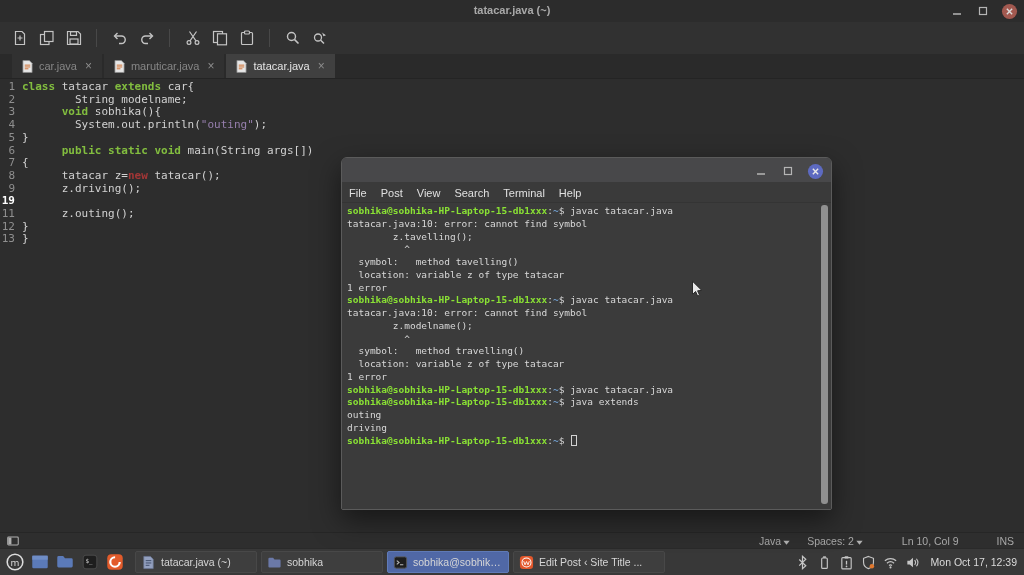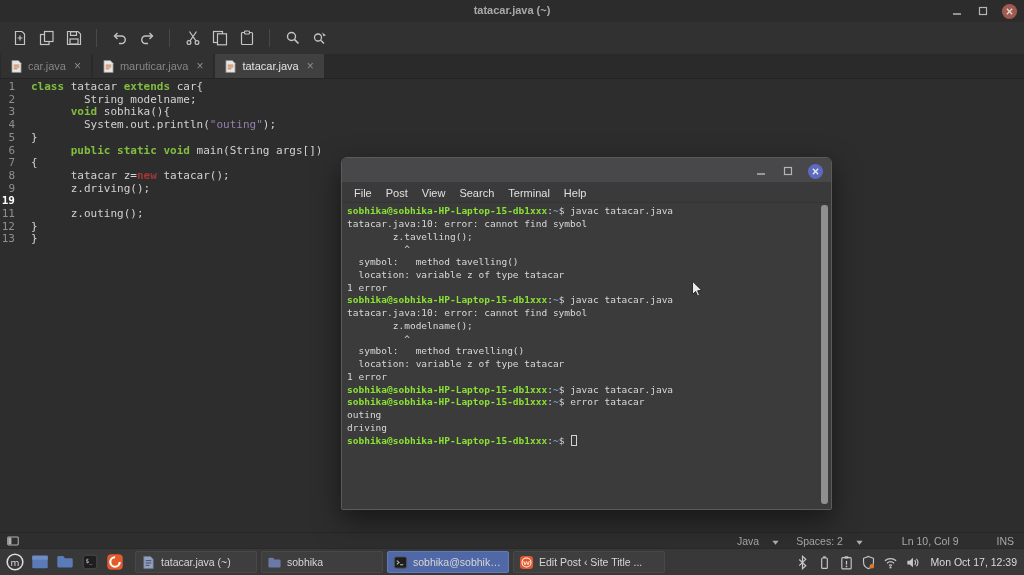--- a/index.html
+++ b/index.html
@@ -12,43 +12,43 @@
 .title{position:absolute;left:0;right:0;top:4px;text-align:center;font-size:11px;font-weight:bold;color:#a9a9a9}
 .win-controls{position:absolute;right:6px;top:2px;display:flex;gap:8px;align-items:center;height:18px}
 .wc{width:18px;height:18px;display:flex;align-items:center;justify-content:center}
 .wc svg{display:block}
 
 .toolbar{position:absolute;top:22px;left:0;right:0;height:32px;background:#313131;display:flex;align-items:center;padding-left:6px}
 .tbtn{width:27px;height:26px;display:flex;align-items:center;justify-content:center}
 .tbtn svg{width:16px;height:16px;display:block}
 .tsep{width:1px;height:18px;background:#484848;margin:0 9px}
 
-.tabbar{position:absolute;top:54px;left:0;right:0;height:25px;background:#2a2a2a;display:flex;align-items:center;padding-left:1px;border-bottom:1px solid #242424}
+.tabbar{position:absolute;top:54px;left:0;right:0;height:25px;background:#2a2a2a;display:flex;align-items:center;padding-left:12px;border-bottom:1px solid #242424}
 .tab{height:24px;display:flex;align-items:center;gap:6px;padding:0 10px;margin-right:2px;background:#313131;color:#868686;font-size:11px;white-space:nowrap}
 .tab.active{background:#404040;color:#e4e4e4}
 .tab .ticon svg{width:11px;height:13px;display:block}
 .tab .tclose{color:#8d8d8d;font-size:12px;line-height:10px;margin-left:2px}
 
 
 .editor{position:absolute;top:79px;bottom:43px;left:0;right:0;background:#2d2d2d;padding-top:2px;overflow:hidden}
 .cl{display:flex;line-height:12.7px;font-family:"DejaVu Sans Mono",monospace;font-size:11px;min-height:12.7px}
 .gut{width:15px;flex:none;text-align:right;color:#8f8f8f}
 .gut.cur{color:#ffffff;font-weight:bold}
-.ctext{white-space:pre;margin-left:16px}
+.ctext{white-space:pre;margin-left:7px}
 .tok-kw{color:var(--kw);font-weight:bold}
 .tok-str{color:var(--str)}
 .tok-new{color:var(--new-kw);font-weight:bold}
 .tok-pl{color:var(--plain)}
 
 
 .statusbar{position:absolute;left:0;right:0;bottom:27px;height:16px;background:#2e2e2e;border-top:1px solid #262626;display:flex;align-items:center;font-size:10.5px;color:#a8a8a8}
 .sb-left{margin-left:6px;display:flex;align-items:center}
 .sb-left svg{width:14px;height:14px}
 .sb-right{margin-left:auto;display:flex;align-items:center;margin-right:10px}
-.sb-item{display:flex;align-items:flex-end;gap:12px}
+.sb-item{display:flex;align-items:flex-end;gap:1px}
 .sb-item svg{width:9px;height:9px}
 .sb-gap-sm{margin-left:16px}.sb-gap-lg{margin-left:38px}
 
 
 .taskbar{position:absolute;left:0;right:0;bottom:0;height:27px;background:#383838;border-top:1px solid #2a2a2a;display:flex;align-items:center;color:#d6d6d6}
 .launcher{width:23px;height:23px;margin:0 1px;display:flex;align-items:center;justify-content:center}
 .launcher svg{width:20px;height:20px;display:block}
 .twin{width:122px;height:22px;margin:0 2px;display:flex;align-items:center;gap:5px;padding:0 5px;background:#3e3e3e;border:1px solid #484848;border-radius:2px;overflow:hidden;white-space:nowrap;flex:none}
 .twin.wide{width:152px}
 .twin.active{background:var(--active-task);border-color:#63593f0;border-color:#607bb8}
@@ -58,21 +58,21 @@
 .tray{margin-left:auto;display:flex;align-items:center;gap:5px;margin-right:7px}
 .tray .ticn{width:17px;height:17px;display:flex;align-items:center;justify-content:center}
 .tray .ticn svg{width:15px;height:15px}
 .clock{font-size:10.5px;margin-left:5px;color:#dadada}
 
 
 .terminal{position:absolute;left:341px;top:157px;width:491px;height:353px;border:1px solid #5b5b5b;border-radius:6px 6px 2px 2px;box-shadow:0 10px 28px rgba(0,0,0,.5);z-index:5;display:flex;flex-direction:column;background:#3b3b3b}
 .t-titlebar{height:25px;background:#48484a;border-radius:5px 5px 0 0;position:relative;flex:none;border-bottom:1px solid #3a3a3a}
 .t-title{position:absolute;left:0;right:0;top:6px;text-align:center;font-size:10.5px;font-weight:bold;color:#c9c9c9}
 .t-controls{position:absolute;right:7px;top:4px;display:flex;gap:9px;align-items:center}
-.t-menubar{height:20px;background:#3a3a3a;display:flex;align-items:center;padding-left:5px;flex:none;border-bottom:1px solid #343434}
+.t-menubar{height:20px;background:#3a3a3a;display:flex;align-items:center;flex:none;border-bottom:1px solid #343434}
 .t-menuitem{font-size:11px;color:#e0e0e0;padding:0 7px}
 .t-body{flex:1;position:relative;background:var(--term-bg);padding:2px 14px 0 5px;overflow:hidden}
 .t-line{font-family:"DejaVu Sans Mono",monospace;font-size:9.5px;line-height:12.75px;white-space:pre;color:var(--term-fg);min-height:12.75px}
 .t-user{color:var(--prompt-green);font-weight:bold}
 .t-path{color:var(--path-blue);font-weight:bold}
 .t-scroll{position:absolute;top:2px;bottom:2px;right:2px;width:8px}
 .t-thumb{position:absolute;top:0;height:99%;width:7px;left:0;background:#909090;border-radius:3px}
 .block-cursor{display:inline-block;width:6px;height:11px;border:1px solid #d2d2d2;vertical-align:-2px;margin-left:1px}
 
 .mouse{position:absolute;left:691px;top:280px;z-index:99;pointer-events:none}
@@ -482,21 +482,21 @@
           <div class="t-line"><span>  location: variable z of type tatacar</span></div>
           <div class="t-line"><span>1 error</span></div>
           <div class="t-line"><span class="t-user">sobhika@sobhika-HP-Laptop-15-db1xxx</span><span>:</span><span class="t-path">~</span><span>$</span> <span>javac tatacar.java</span></div>
           <div class="t-line"><span>tatacar.java:10: error: cannot find symbol</span></div>
           <div class="t-line"><span>        z.modelname();</span></div>
           <div class="t-line"><span>          ^</span></div>
           <div class="t-line"><span>  symbol:   method travelling()</span></div>
           <div class="t-line"><span>  location: variable z of type tatacar</span></div>
           <div class="t-line"><span>1 error</span></div>
           <div class="t-line"><span class="t-user">sobhika@sobhika-HP-Laptop-15-db1xxx</span><span>:</span><span class="t-path">~</span><span>$</span> <span>javac tatacar.java</span></div>
-          <div class="t-line"><span class="t-user">sobhika@sobhika-HP-Laptop-15-db1xxx</span><span>:</span><span class="t-path">~</span><span>$</span> <span>error tatacar</span></div>
+          <div class="t-line"><span class="t-user">sobhika@sobhika-HP-Laptop-15-db1xxx</span><span>:</span><span class="t-path">~</span><span>$</span> <span>java extends</span></div>
           <div class="t-line"><span>outing</span></div>
           <div class="t-line"><span>driving</span></div>
           <div class="t-line"><span class="t-user">sobhika@sobhika-HP-Laptop-15-db1xxx</span><span>:</span><span class="t-path">~</span><span>$</span> <span class="block-cursor"></span></div>
         </div>
       <div class="t-scroll">
         <div class="t-thumb"></div>
       </div>
     </div>
   </div>
 

